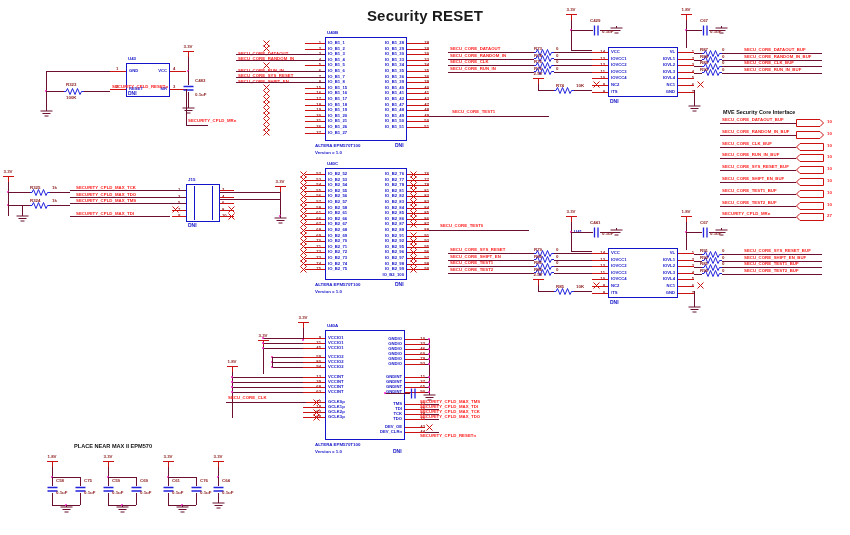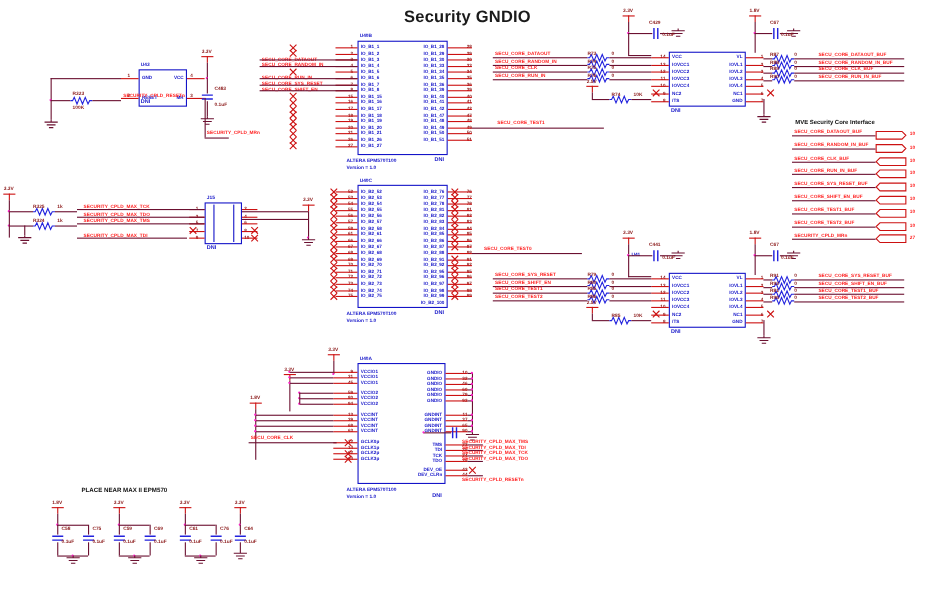--- a/index.html
+++ b/index.html
@@ -21,21 +21,21 @@
   .partname{font-size:4.4px;color:#1414c8;font-weight:bold;}
   .ifhdr{font-size:5.4px;color:#111;font-weight:bold;}
   .portnum{font-size:4.4px;color:#ff2020;font-weight:bold;}
   .junc{position:absolute;width:2px;height:2px;background:#ff22cc;border-radius:50%;}
   svg{position:absolute;overflow:visible;}
 </style>
 </head>
 <body>
 
 <div id="sheet">
-    <div class="t title" style="left: 425px; top: 8px; transform: translateX(-50%);">Security GNDIO</div>
+    <div class="t title" style="left: 425px; top: 8px; transform: translateX(-50%);">Security RESET</div>
     <div class="abs" style="left: 126px; top: 63px; width: 44px; height: 34px; border: 1px solid rgb(20, 20, 200); box-sizing: border-box;"></div>
     <div class="t refdes" style="left: 128px; top: 57px;">U43</div>
     <div class="t pinlbl" style="left: 129px; top: 69px;">GND</div>
     <div class="t pinlbl" style="left: 129px; top: 87px;">RESET</div>
     <div class="t pinlbl" style="left: 167px; top: 69px; transform: translateX(-100%);">VCC</div>
     <div class="t pinlbl" style="left: 167px; top: 87px; transform: translateX(-100%);">MR</div>
     <div class="t dni" style="left: 128px; top: 91px;">DNI</div>
     <div class="t pinnum" style="left: 116px; top: 67px;">1</div>
     <div class="t pinnum" style="left: 116px; top: 85px;">2</div>
     <div class="t pinnum" style="left: 173px; top: 67px;">4</div>

